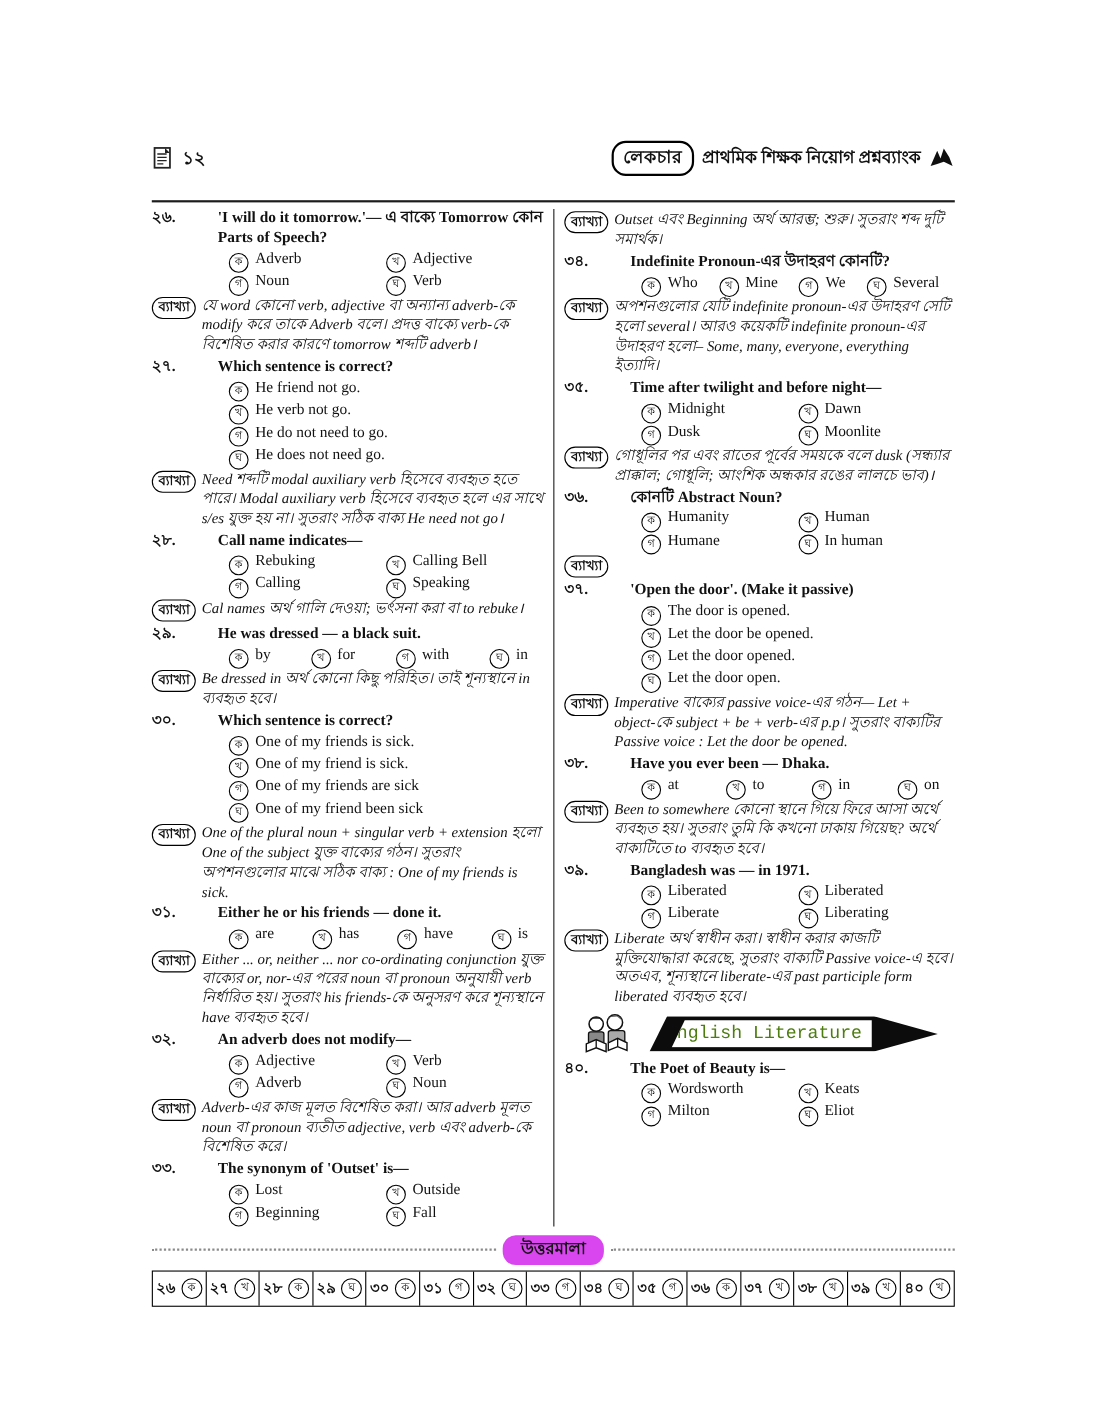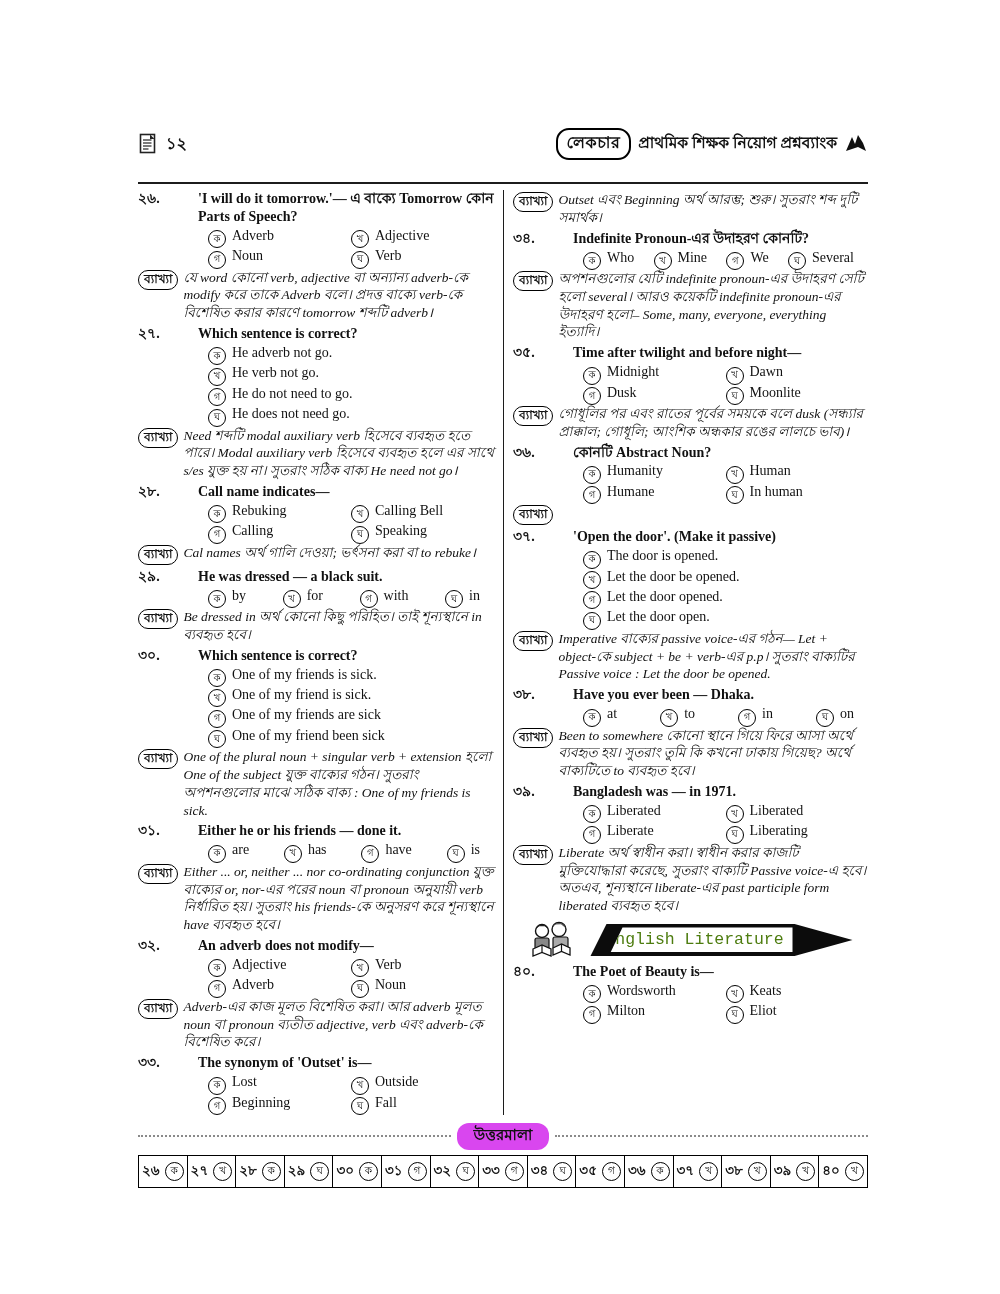--- a/index.html
+++ b/index.html
@@ -138,21 +138,21 @@
             <span class="exp-label">ব্যাখ্যা</span>
             <div class="exp-text">যে word কোনো verb, adjective বা অন্যান্য adverb-কে modify করে তাকে Adverb বলে। প্রদত্ত বাক্যে verb-কে বিশেষিত করার কারণে tomorrow শব্দটি adverb।</div>
           </div>
           <div class="q-block">
             <span class="q-num">২৭.</span>
             <div class="q-body">
               <div class="q-text">Which sentence is correct?</div>
               <div class="opts list">
                 <span class="opt">
                   <span class="okey">ক</span>
-                  <span class="otext">He adverb not go.</span>
+                  <span class="otext">He friend not go.</span>
                 </span>
                 <span class="opt">
                   <span class="okey">খ</span>
                   <span class="otext">He verb not go.</span>
                 </span>
                 <span class="opt">
                   <span class="okey">গ</span>
                   <span class="otext">He do not need to go.</span>
                 </span>
                 <span class="opt">

